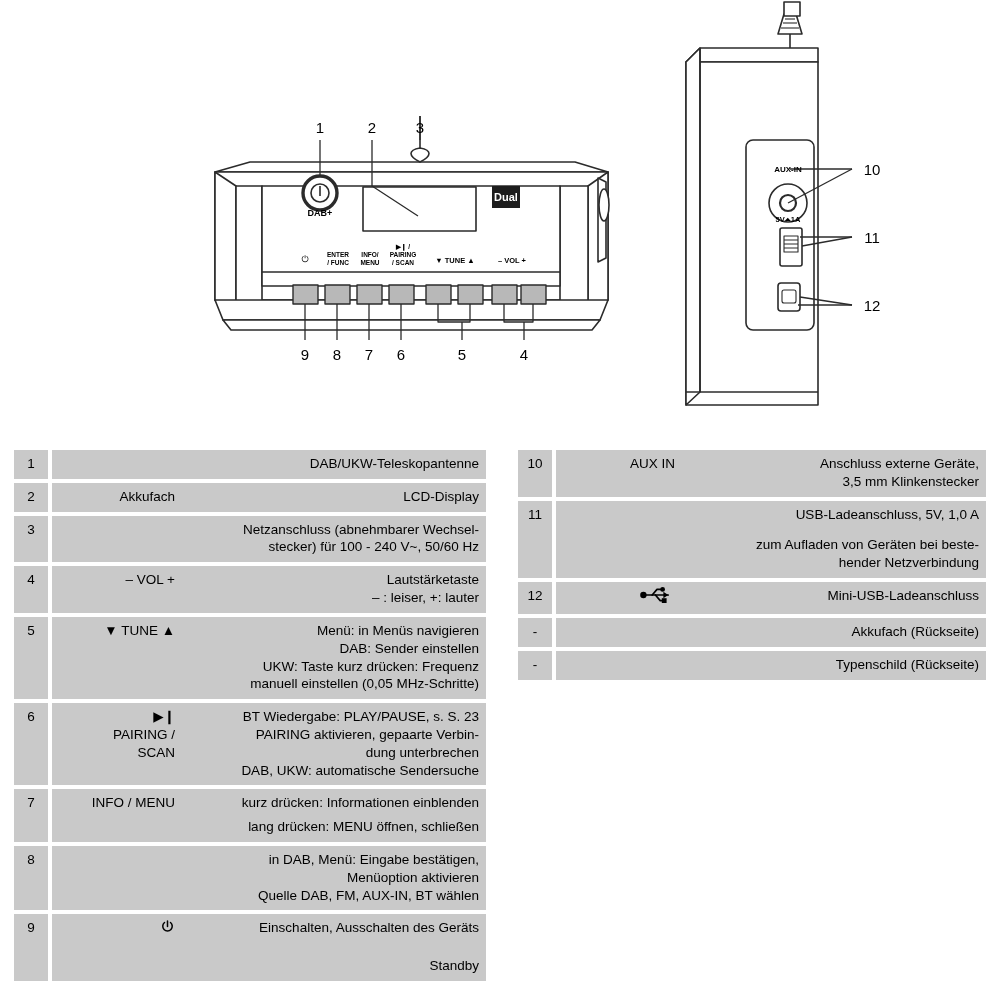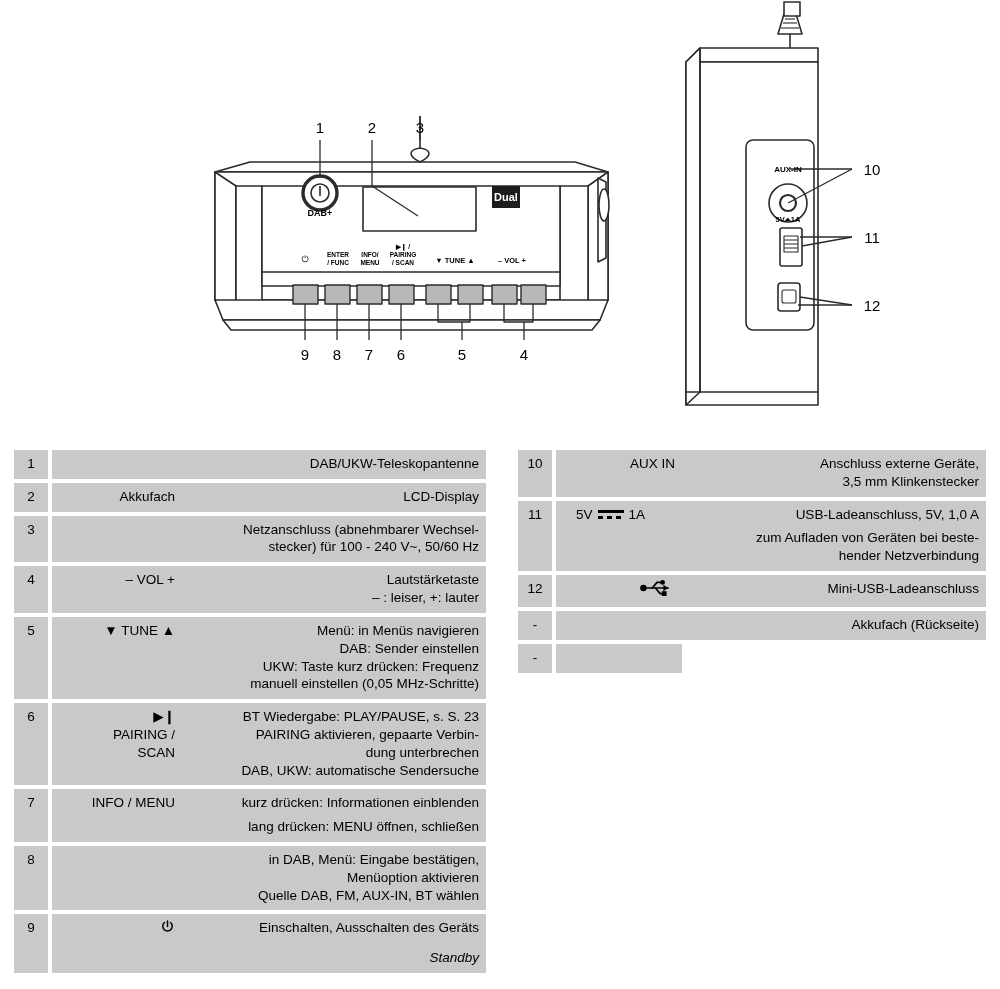--- a/index.html
+++ b/index.html
@@ -344,48 +344,41 @@
     <div class="cell c-lab">
       <span class="power-icon">
         <svg width="15" height="15" viewBox="0 0 24 24" fill="none" stroke="#000" stroke-width="2.4" stroke-linecap="round">
           <path d="M 12 3 L 12 12"></path>
           <path d="M 7.2 5.6 A 7.6 7.6 0 1 0 16.8 5.6"></path>
         </svg>
       </span>
     </div>
     <div class="cell c-desc">
       <div>Einschalten, Ausschalten des Geräts</div>
-      <div style="margin-top:12px;font-style:italic;">Standby</div>
+      <div style="margin-top:20px;">Standby</div>
     </div>
   </div>
 </div>
 
 <div class="table-block" id="table-right">
 
   <div class="trow">
     <div class="cell c-num">10</div>
     <div class="cell c-lab">AUX IN</div>
     <div class="cell c-desc">
       <div>Anschluss externe Geräte,</div>
       <div>3,5 mm Klinkenstecker</div>
     </div>
   </div>
 
   <div class="trow">
     <div class="cell c-num">11</div>
-    <div class="cell c-lab">
-      <span class="glyph-row">
-        <span>5V</span>
-        <span class="dc-symbol"></span>
-        <span>1A</span>
-      </span>
-    </div>
     <div class="cell c-desc">
       <div>USB-Ladeanschluss, 5V, 1,0 A</div>
-      <div style="margin-top:6px;">zum Aufladen von Geräten bei beste-</div>
+      <div style="margin-top:13px;">zum Aufladen von Geräten bei beste-</div>
       <div>hender Netzverbindung</div>
     </div>
   </div>
 
   <div class="trow">
     <div class="cell c-num">12</div>
     <div class="cell c-lab">
       <span class="usb-icon">
         <svg width="36" height="16" viewBox="0 0 44 20" fill="none" stroke="#000" stroke-width="2.1" stroke-linecap="round" stroke-linejoin="round">
           <circle cx="5" cy="10" r="4" fill="#000" stroke="none"></circle>
@@ -407,14 +400,17 @@
     <div class="cell c-num">-</div>
     <div class="cell c-lab"></div>
     <div class="cell c-desc">
       <div>Akkufach (Rückseite)</div>
     </div>
   </div>
 
   <div class="trow">
     <div class="cell c-num">-</div>
     <div class="cell c-lab"></div>
+    <div class="cell c-desc">
+      <div>Typenschild (Rückseite)</div>
+    </div>
   </div>
 </div>
 
 </body></html>

